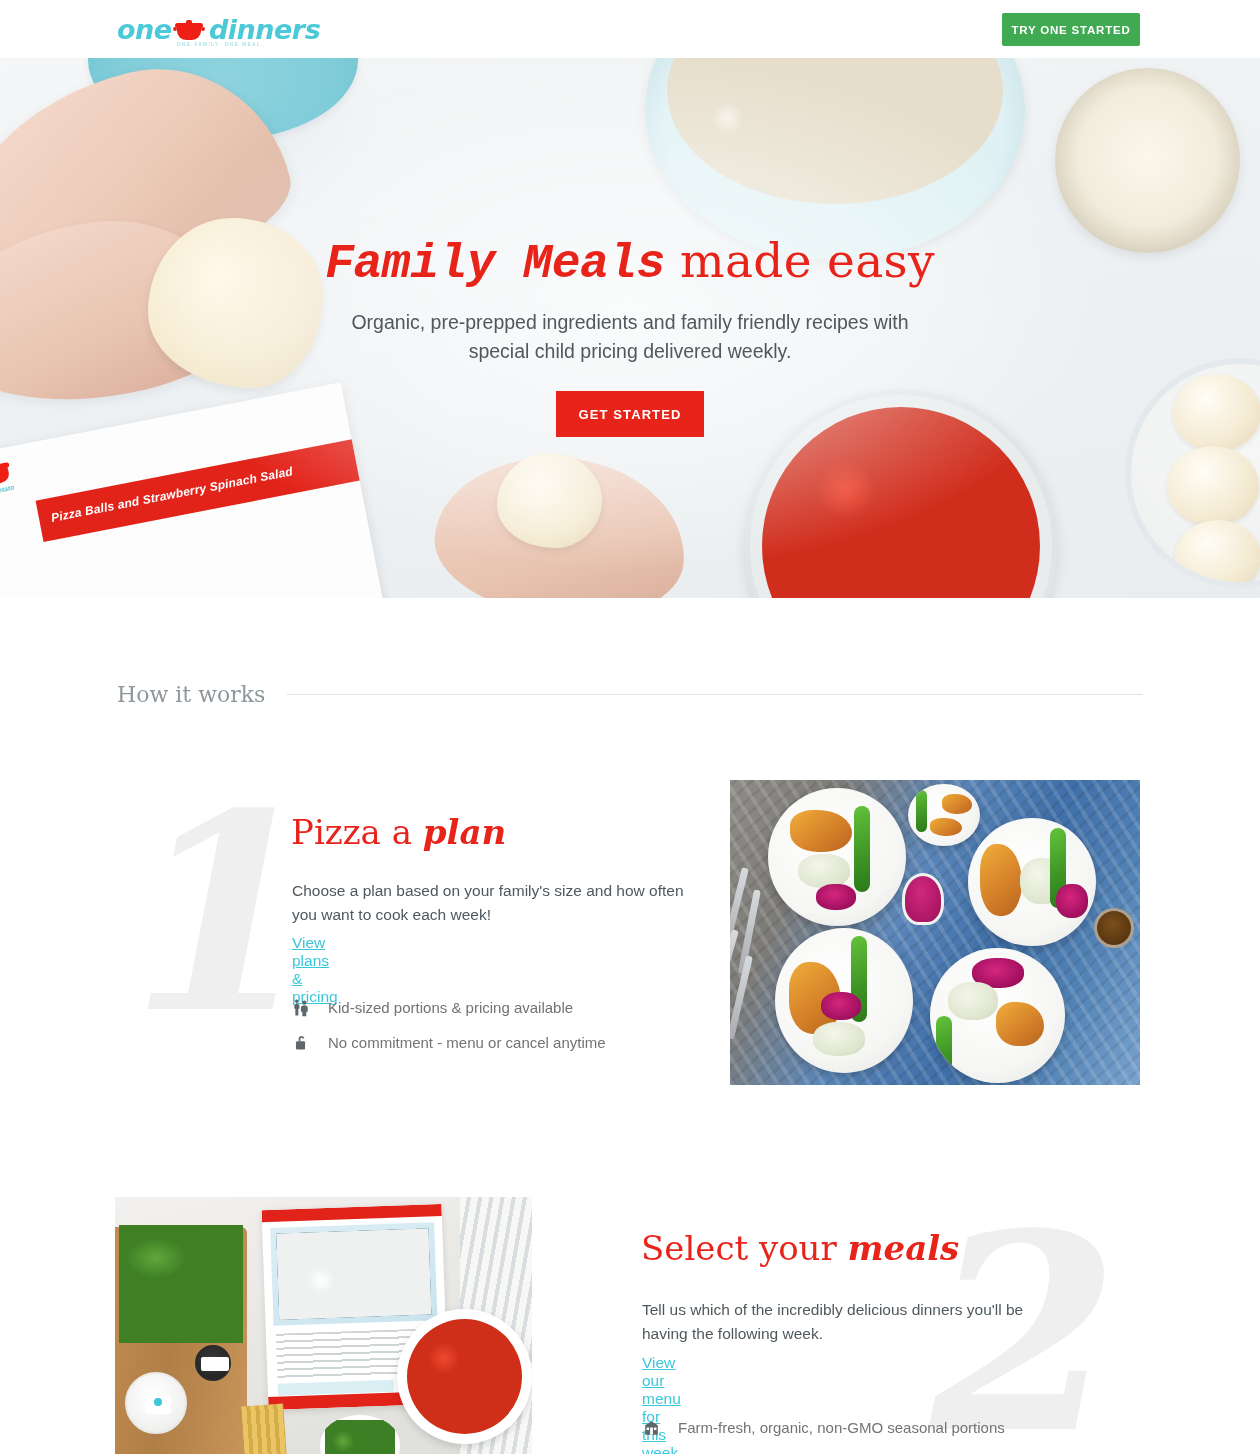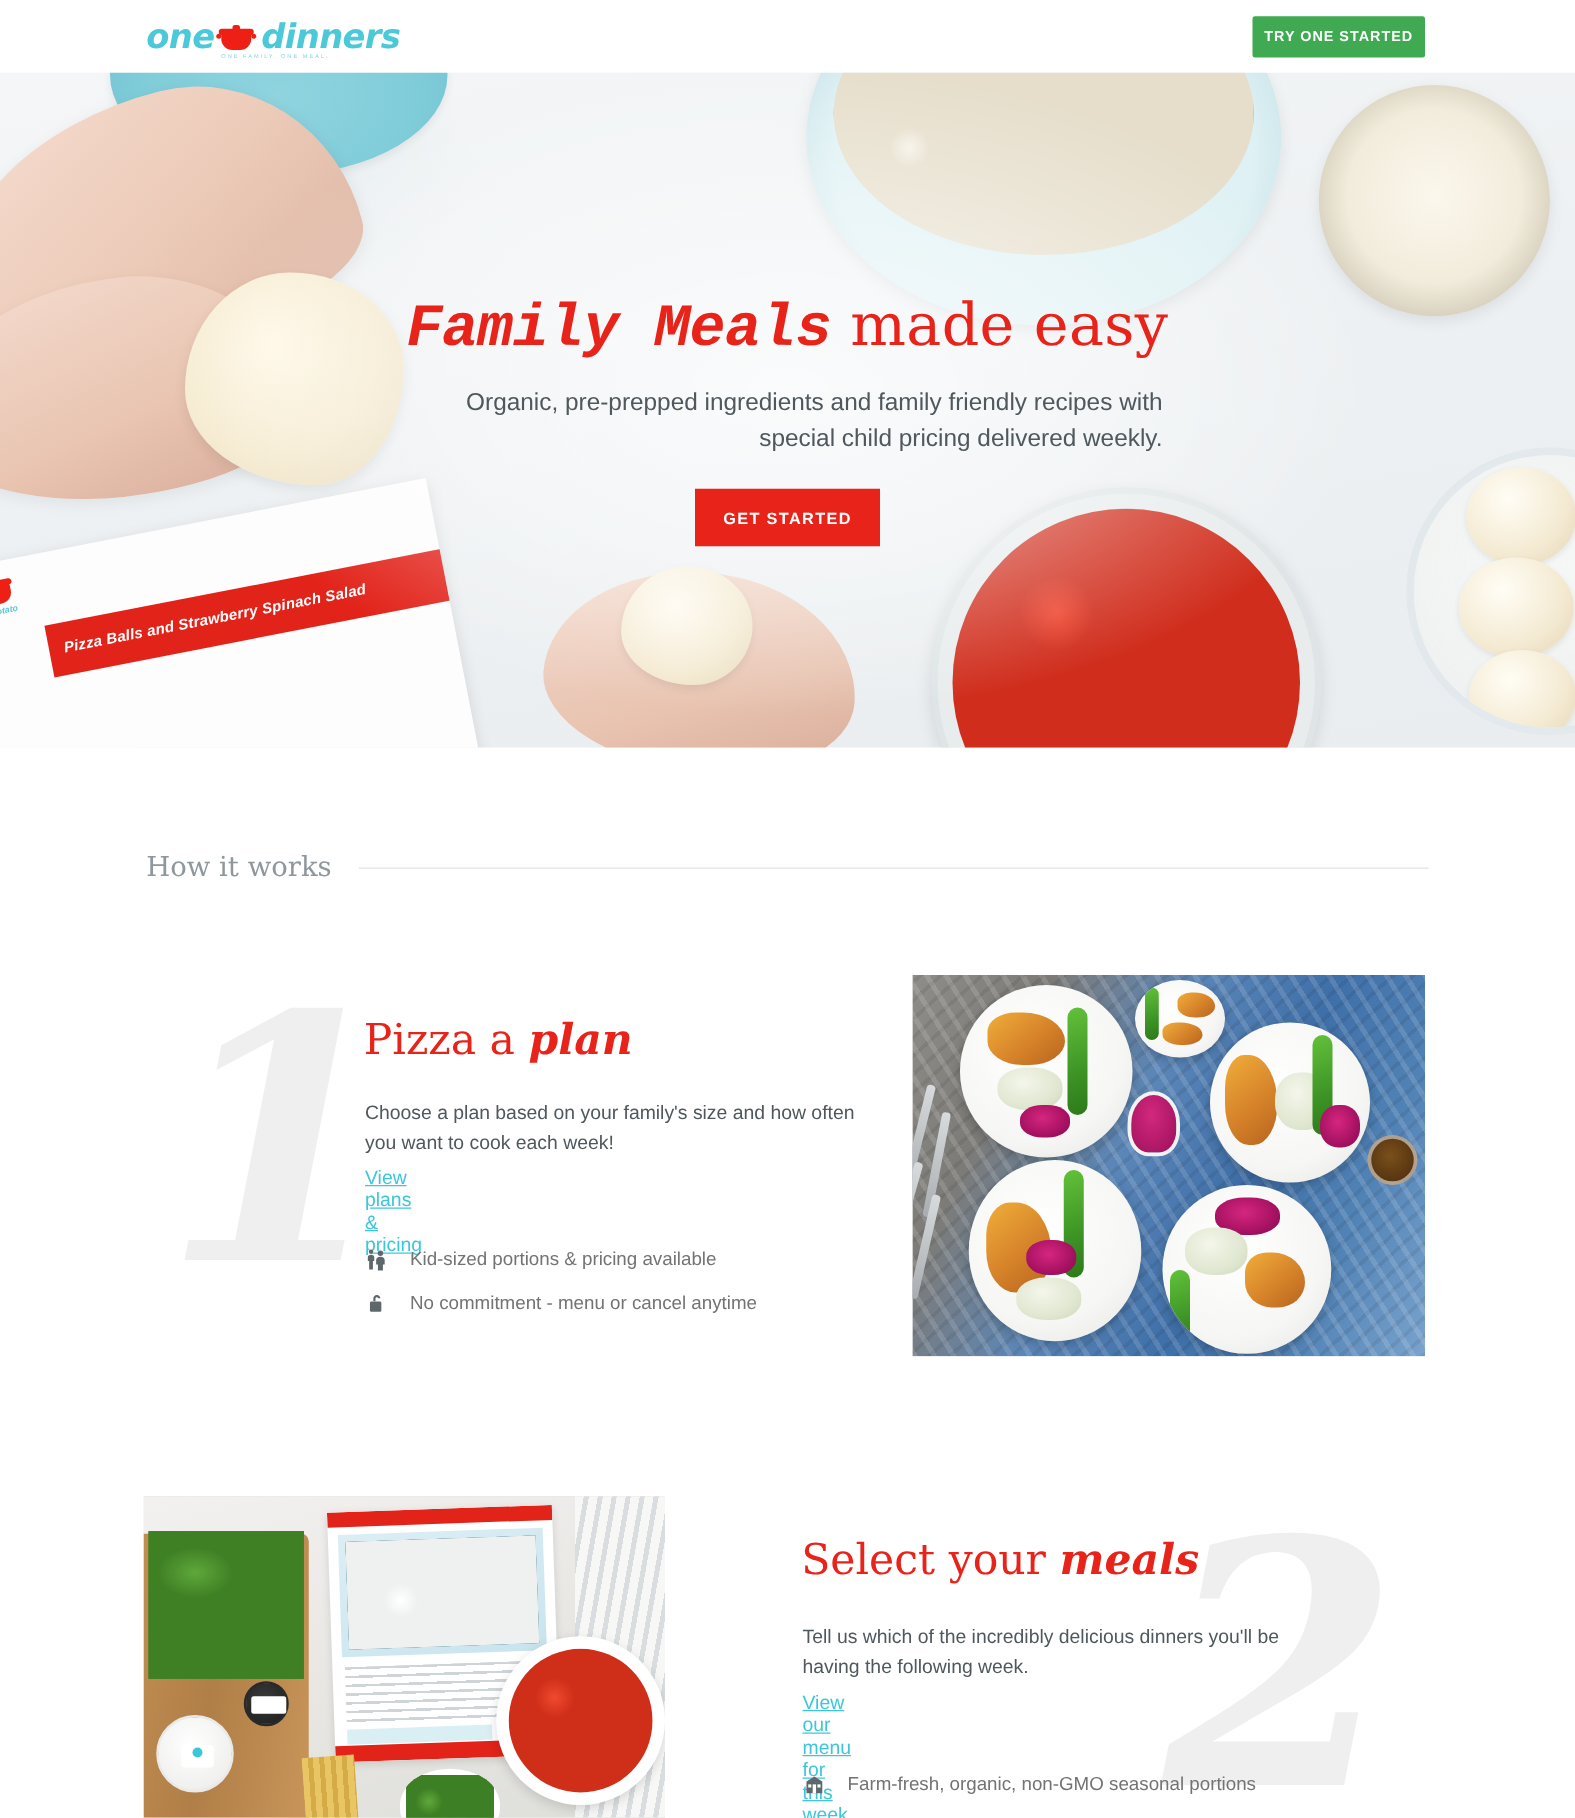--- a/index.html
+++ b/index.html
@@ -363,21 +363,20 @@
     font-size: 47px;
     letter-spacing: 0.3px;
   }
   .hero-sub {
     position: absolute;
     left: 330px; top: 250px;
     width: 600px;
     font-size: 19.5px;
     line-height: 29px;
     color: #4f585c;
-    text-align: right;
   }
   .hero-btn {
     position: absolute;
     left: 556px; top: 333px;
     width: 148px; height: 46px;
     background: #e8231a;
     border: none;
     color: #fff;
     font-size: 13px;
     font-weight: bold;

